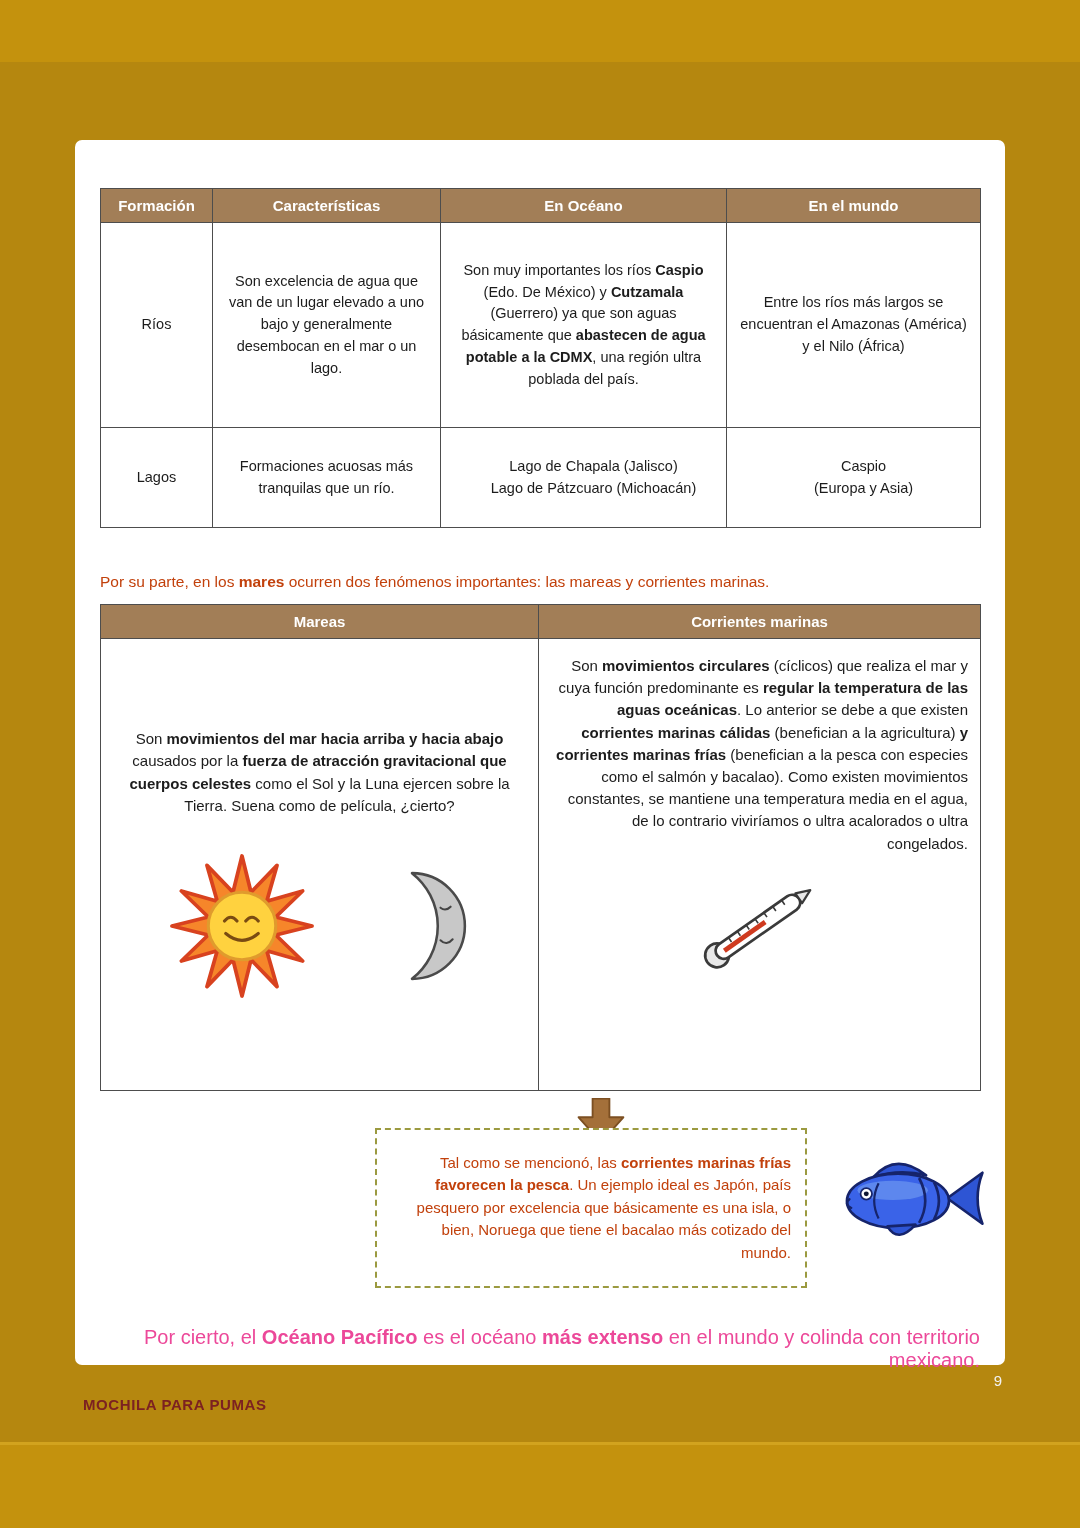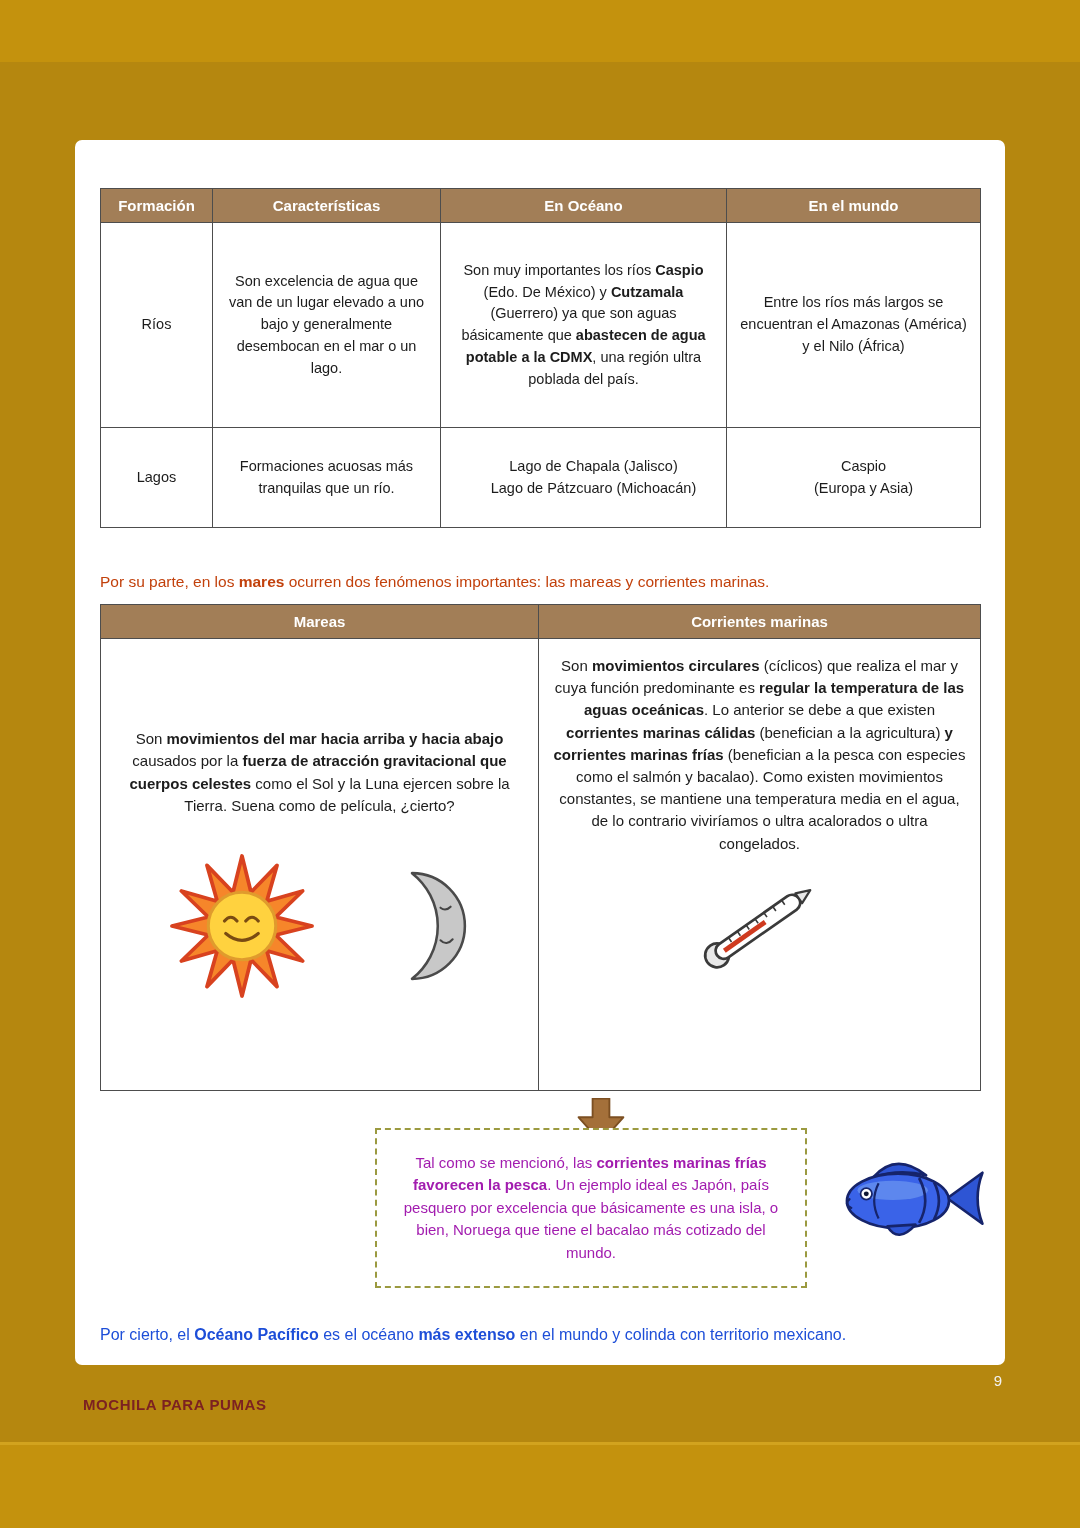--- a/index.html
+++ b/index.html
@@ -42,43 +42,43 @@
   .rich-b { font-weight:700; }
   
   .para1 {
     position:absolute; left:25px; top:433px; width:880px;
     font-size:15.5px; color:#c2410c;
   }
   
   .t2 { position:absolute; left:25px; top:464px; width:880px; }
   .t2 tbody td { height:452px; }
   .mareas-cell { vertical-align:middle;margin-top:16px; }
-  .corr-cell { vertical-align:top; padding-top:16px; }
+  .corr-cell { vertical-align:top; padding-top:16px;text-align:right; }
   .cell-text { font-size:15px; line-height:1.48; }
   .art-row {
     display:flex; justify-content:center; align-items:center;
     gap:34px; margin-top:34px;
   }
   .thermo-wrap { display:flex; justify-content:center; margin-top:6px; }
   
   .arrow {
     position:absolute; left:498px; top:958px; width:56px; height:46px;
   }
   .callout {
     position:absolute; left:300px; top:988px; width:432px; min-height:160px;
     border:2px dashed var(--callout-border, #9b9a40);
     background:#ffffff; padding:12px 14px;
     display:flex; align-items:center;
   }
-  .callout p { font-size:15px; line-height:1.5; text-align:center; color:#a21caf; }
+  .callout p { font-size:15px; line-height:1.5; text-align:right; color:#c2410c; }
   .fish-wrap { position:absolute; left:742px; top:985px; width:176px; height:150px; }
   
   .bottom-note {
     position:absolute; left:25px; top:1186px; width:880px;
-    font-size:16px; text-align:left; color:#1d4ed8;
+    font-size:20px; text-align:right; color:#ec4899;
   }
   .page-number {
     position:absolute; right:78px; top:1372px;
     color:#f2f2f2; font-size:15px;
   }
   .brand {
     position:absolute; left:75px; top:1396px;
     color: var(--footer-text, #7c2121);
     font-size:15px; font-weight:700; letter-spacing:0.6px;margin-left:8px;
   }

